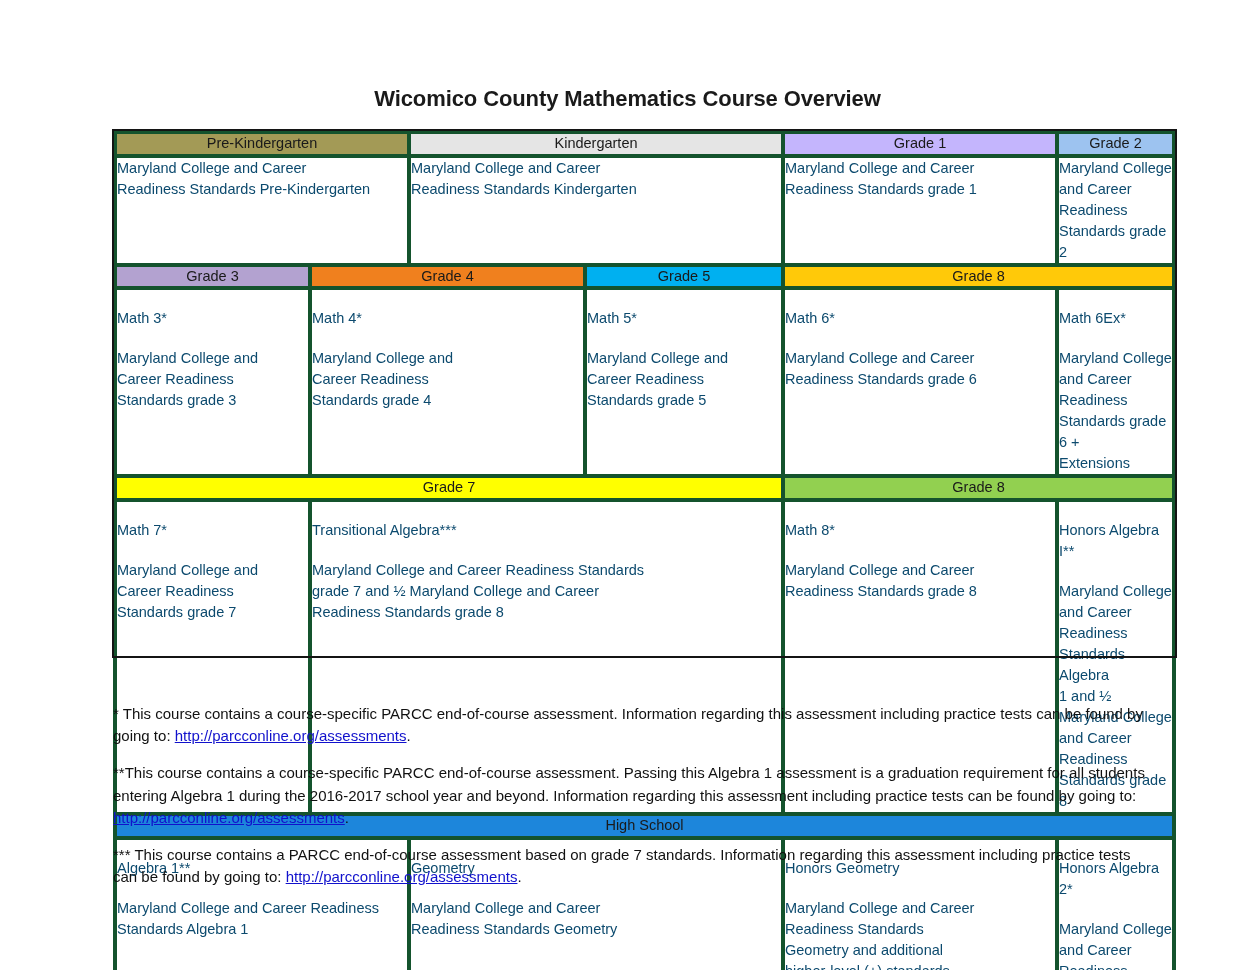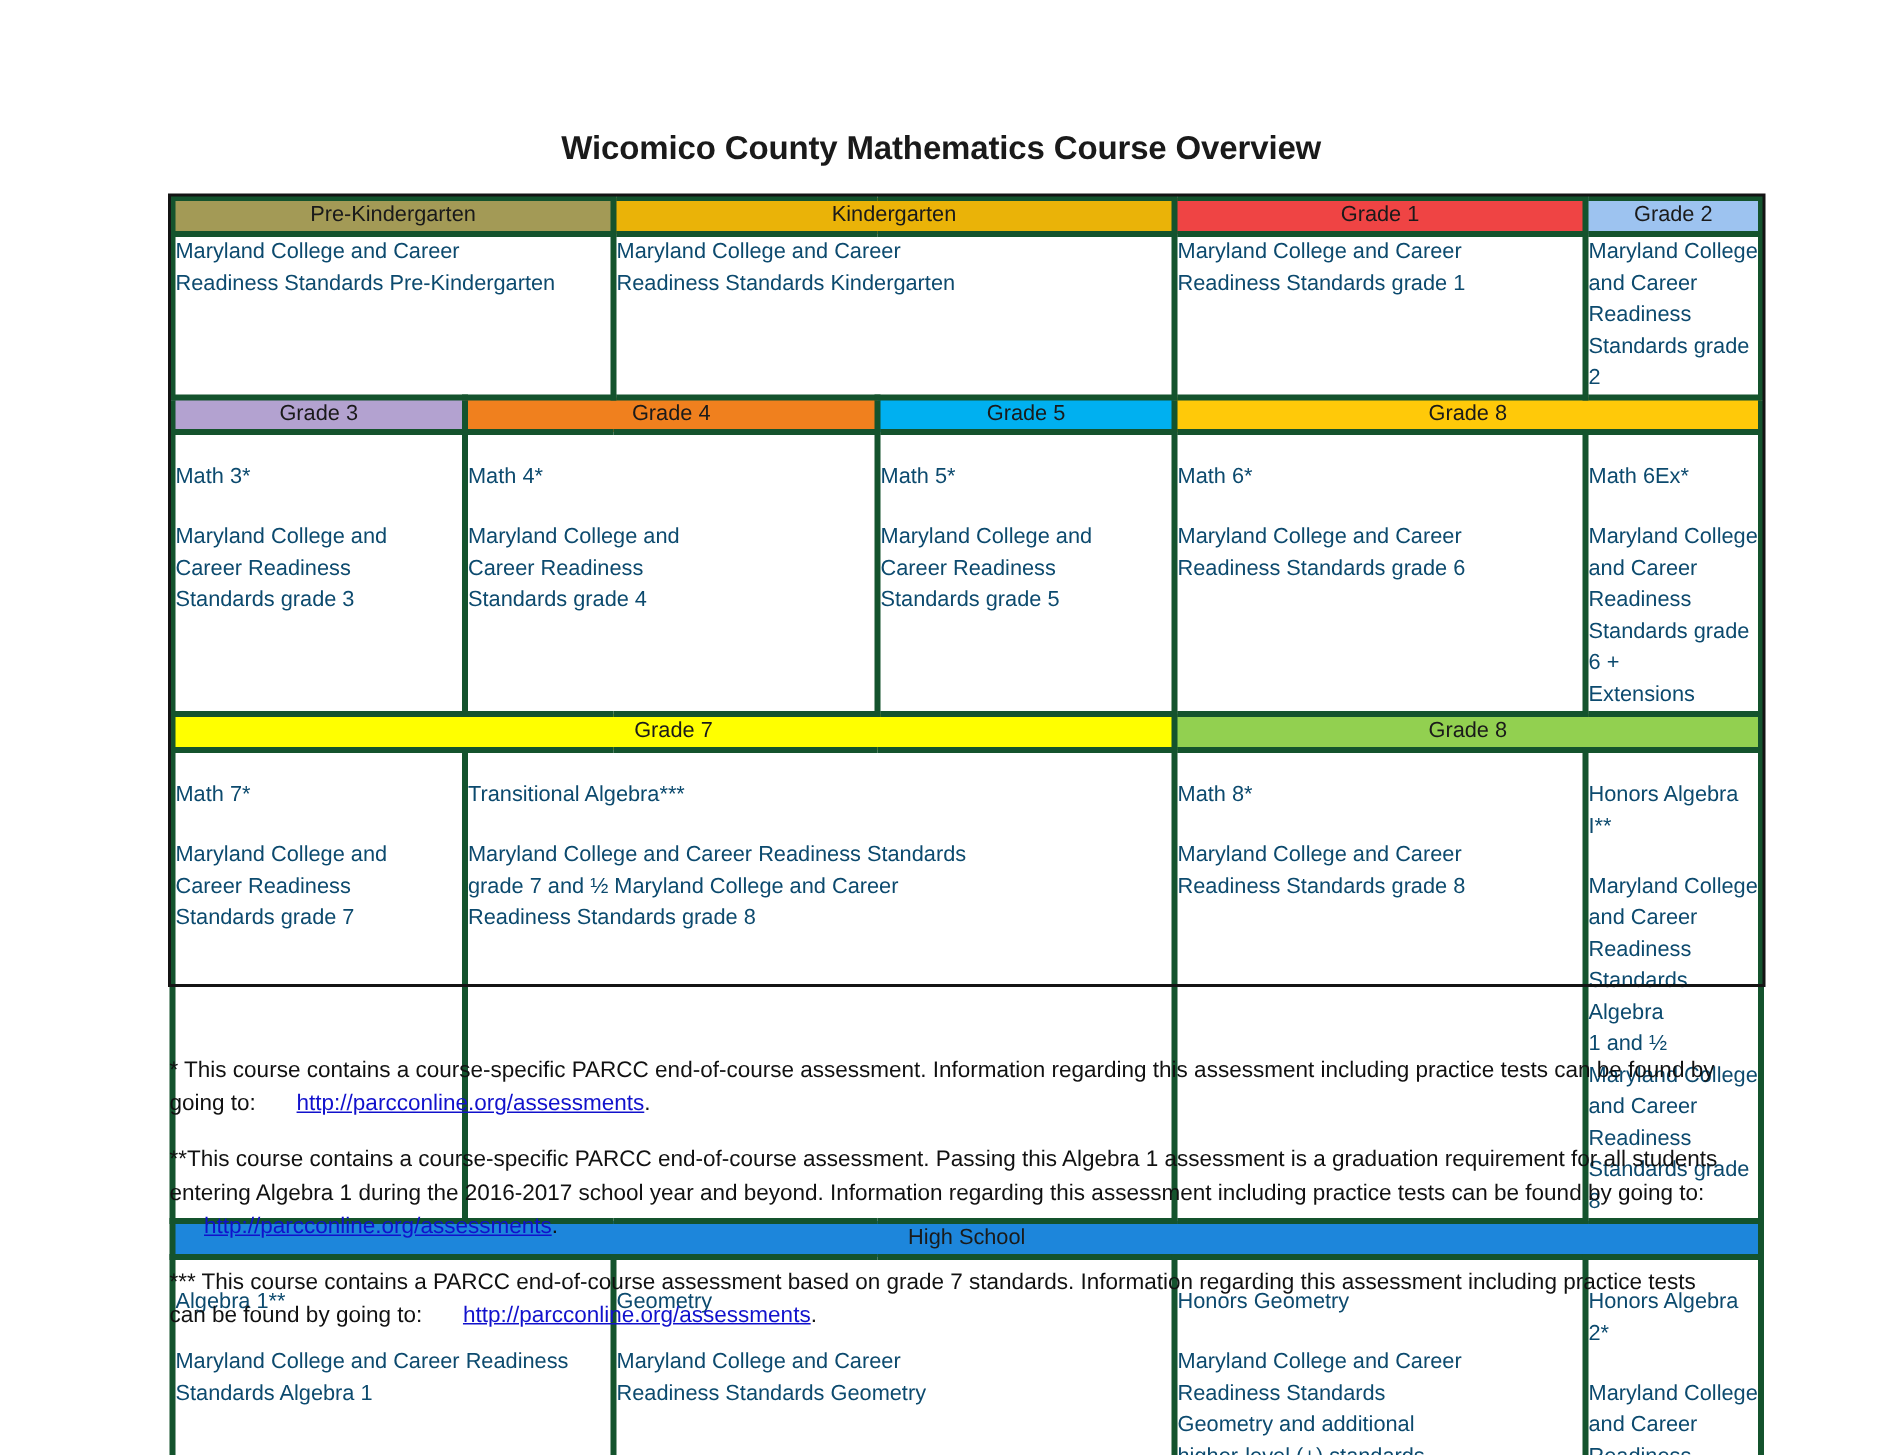--- a/index.html
+++ b/index.html
@@ -100,21 +100,20 @@
     line-height: 1.48;
     color: #111111;
   }
   .note {
     margin-bottom: 15px;
   }
   .note:last-child { margin-bottom: 0; }
   .link {
     color: #1111cc;
     text-decoration: underline;
-    margin-left: 23px;
   }
 </style>
 </head>
 <body>
 
 <div class="page">
 
   <div class="doc-title">Wicomico County Mathematics Course Overview</div>
 
   <table class="course-table">
@@ -124,22 +123,22 @@
         <col style="width:176px">
       <col style="width:198px">
         <col style="width:117px">
         <col style="width:157px">
         <col style="width:117px">
     </colgroup>
 
     <tbody class="r1">
       <tr>
         <td class="band" colspan="2" style="background:#A39A56"><span>Pre-Kindergarten</span></td>
-        <td class="band" colspan="2" style="background:#eab308"><span>Kindergarten</span></td>
-        <td class="band" colspan="2" style="background:#ef4444"><span>Grade 1</span></td>
+        <td class="band" colspan="2" style="background:#e5e5e5"><span>Kindergarten</span></td>
+        <td class="band" colspan="2" style="background:#c4b5fd"><span>Grade 1</span></td>
         <td class="band" style="background:#9DC3F0"><span>Grade 2</span></td>
       </tr>
       <tr>
         <td class="cell tight" colspan="2">
           <span class="std">Maryland College and Career
 Readiness Standards Pre-Kindergarten</span>
         </td>
         <td class="cell tight" colspan="2">
           <span class="std">Maryland College and Career
 Readiness Standards Kindergarten</span>

